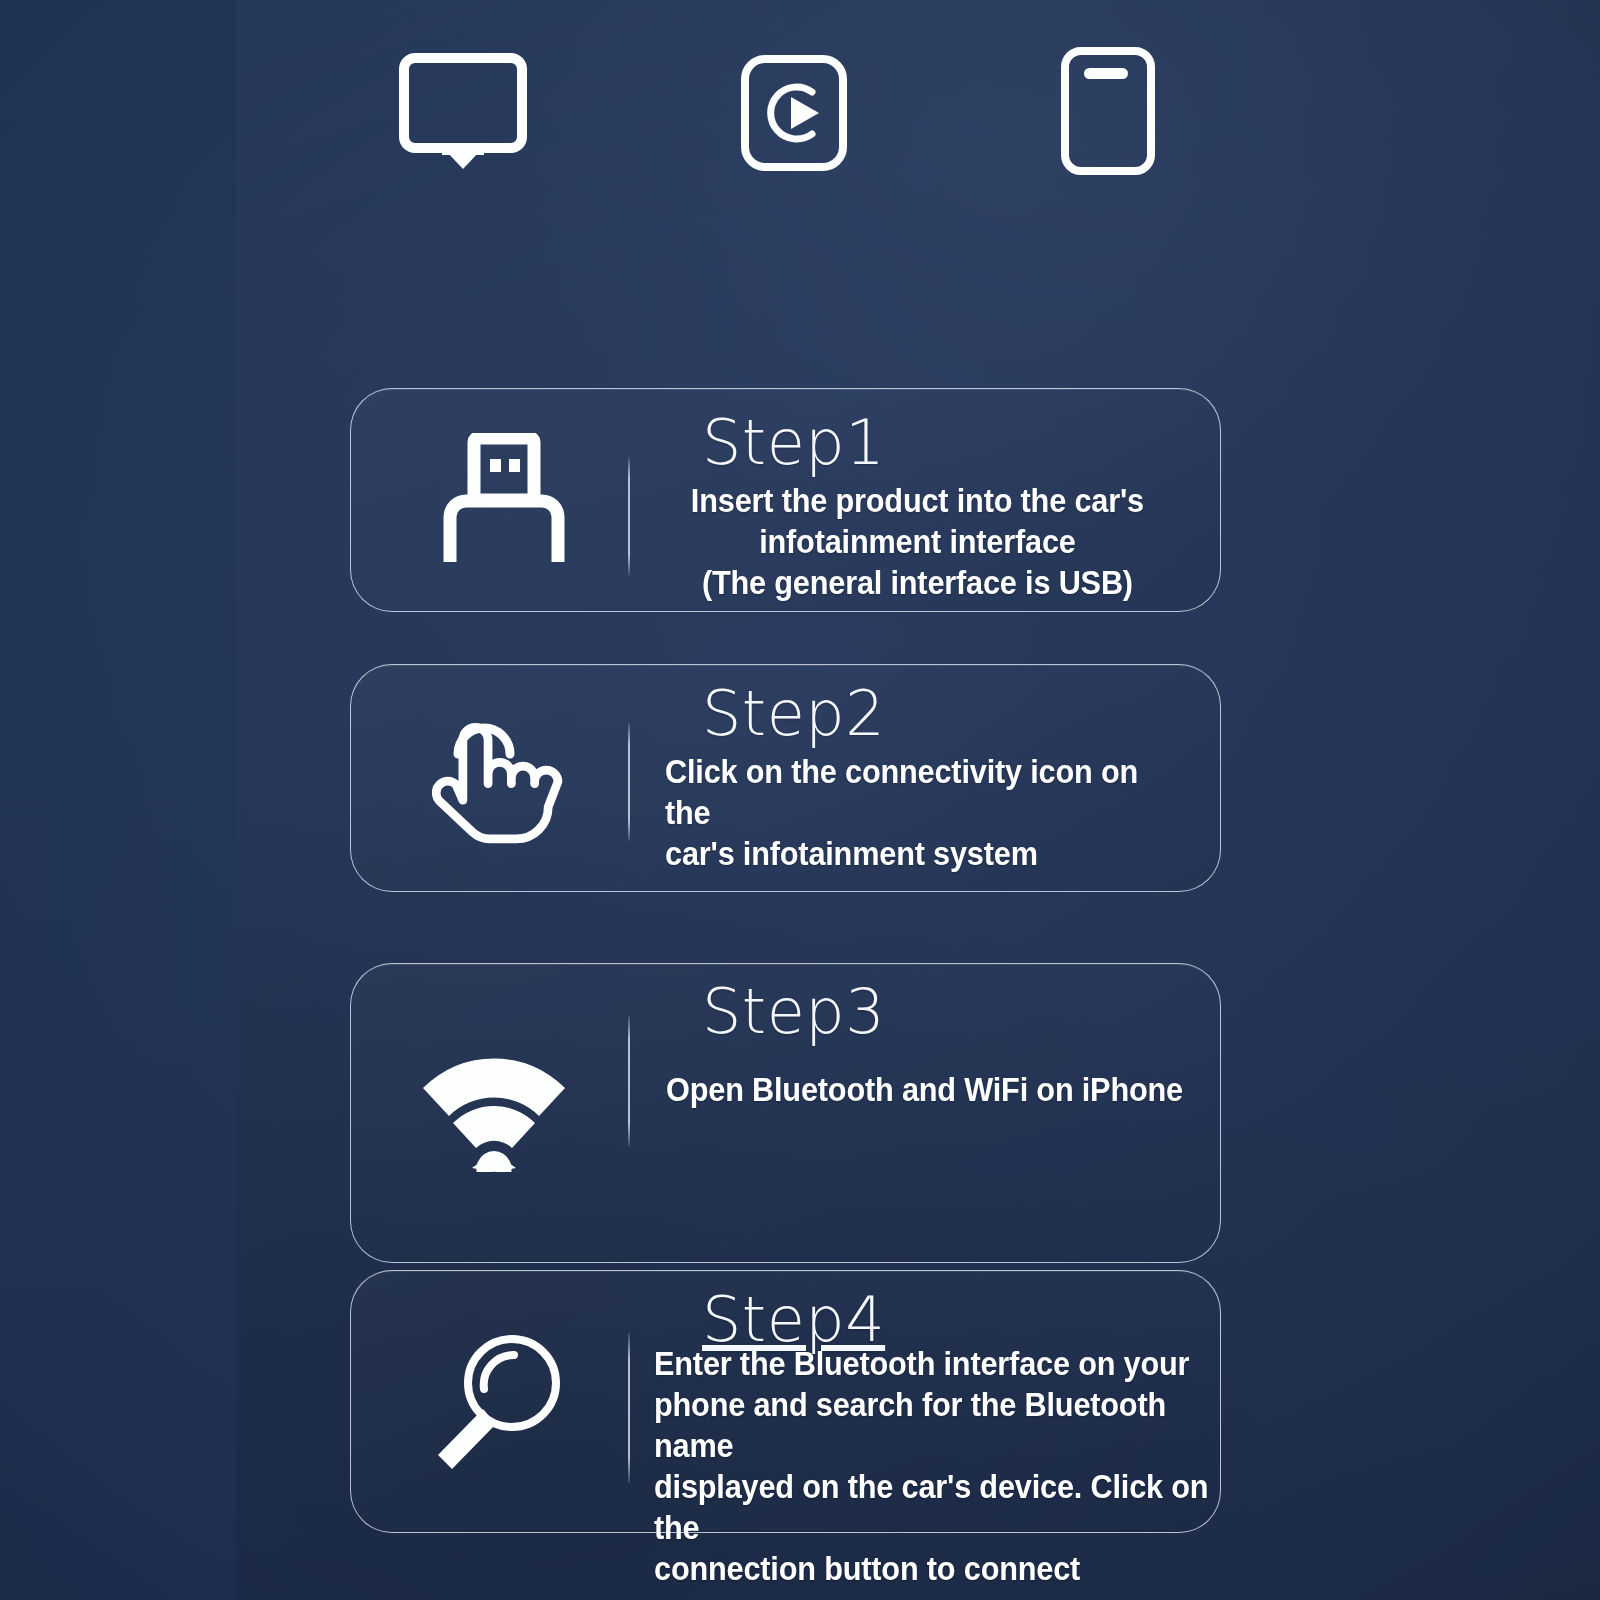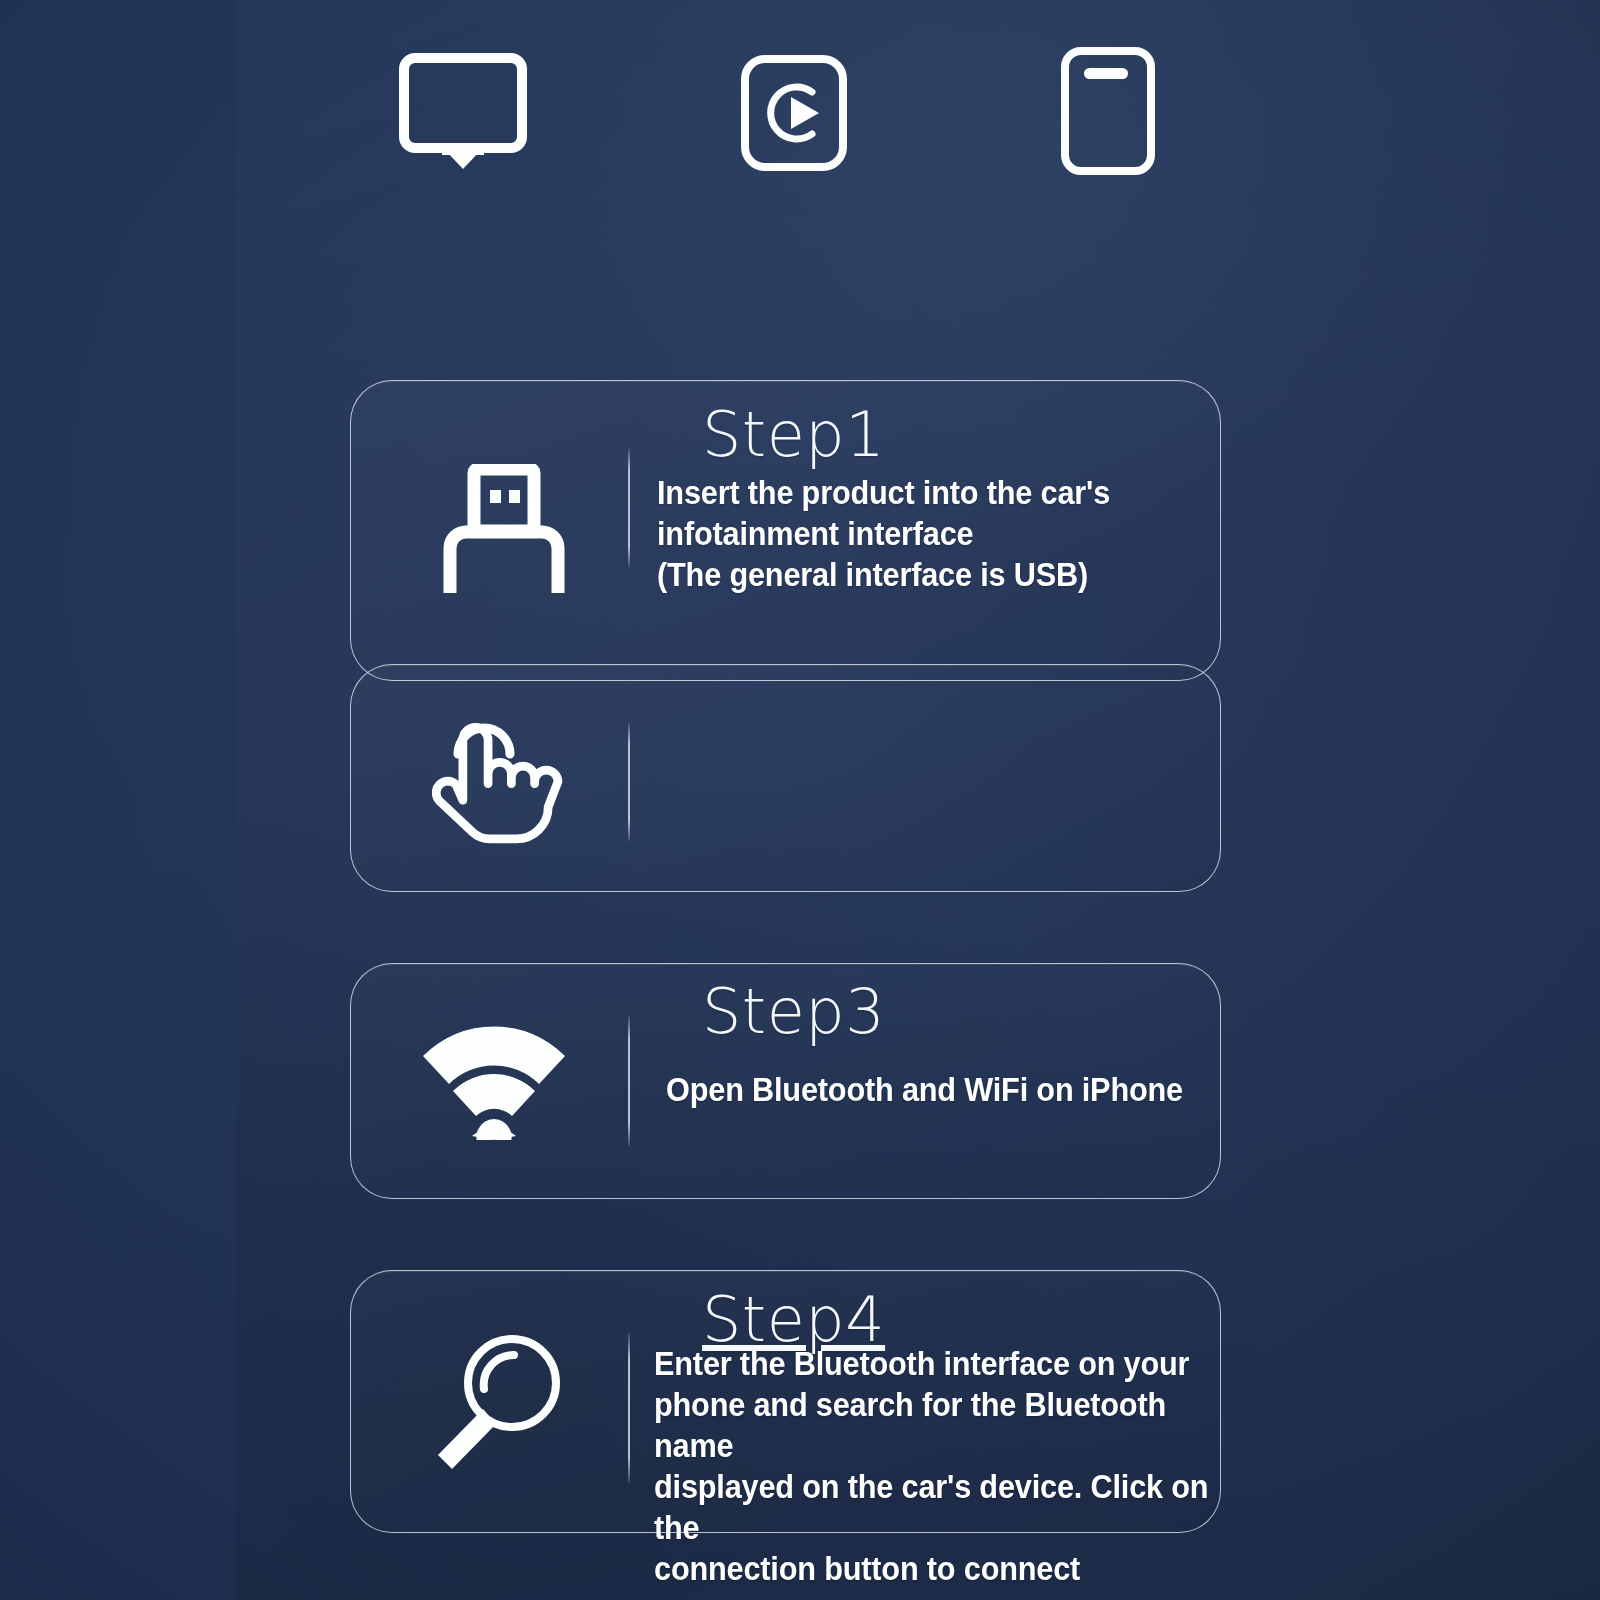--- a/index.html
+++ b/index.html
@@ -68,23 +68,23 @@
   .card {
     position: absolute;
     left: 350px;
     width: 871px;
     box-sizing: border-box;
     border: 1.6px solid rgba(226,233,244,0.80);
     border-radius: 42px;
     background: linear-gradient(160deg, rgba(255,255,255,0.030) 0%, rgba(255,255,255,0.012) 45%, rgba(0,0,0,0.035) 100%);
     box-shadow: 0 1px 0 rgba(255,255,255,0.10) inset;
   }
-  .card-1 { top: 380px;  height: 301px; }
+  .card-1 { top: 388px;  height: 224px; text-align: center; }
   .card-2 { top: 664px;  height: 228px; }
-  .card-3 { top: 963px;  height: 236px; }
+  .card-3 { top: 963px;  height: 300px; }
   .card-4 { top: 1270px; height: 263px; }
 
   .card-icon {
     position: absolute;
     left: 72px;
     top: 50%;
     transform: translateY(-50%);
     width: 170px;
     height: 170px;
     display: flex;
@@ -211,20 +211,27 @@
         <path d="M38 95 L38 33 a13 13 0 0 1 26 0 L64 78
                  l0 -10 a12 12 0 0 1 24 0 l0 10
                  l0 -6 a12 12 0 0 1 24 0 l0 6
                  l0 -2 a12 12 0 0 1 24 0 L126 102
                  a33 33 0 0 1 -33 33 L66 135
                  a26 26 0 0 1 -18 -7 L14 96
                  a12 12 0 0 1 17 -17 Z" fill="none" transform="translate(-6,0) scale(0.97)"></path>
       </svg>
     </div>
     <div class="divider"></div>
+    <div class="card-body">
+      <div class="step-title">Step2</div>
+      <div class="step-desc">
+        <span>Click on the connectivity icon on the</span>
+        <span>car's infotainment system</span>
+      </div>
+    </div>
   </div>
 
   <div class="card card-3">
     <div class="card-icon">
       <svg width="150" height="118" viewBox="0 0 150 118" fill="none">
         <path d="M4 34 A100 100 0 0 1 146 34 L120 62 A64 64 0 0 0 30 62 Z" fill="#fdfefe"></path>
         <path d="M34 69 A58 58 0 0 1 116 69 L93 94 A26 26 0 0 0 57 94 Z" fill="#fdfefe"></path>
         <path d="M75 98 L97 114 L75 118 L53 114 Z" fill="#fdfefe"></path>
         <path d="M75 97 a18 18 0 0 1 13 30 L75 116 L62 127 A18 18 0 0 1 75 97 Z" fill="#fdfefe"></path>
       </svg>

